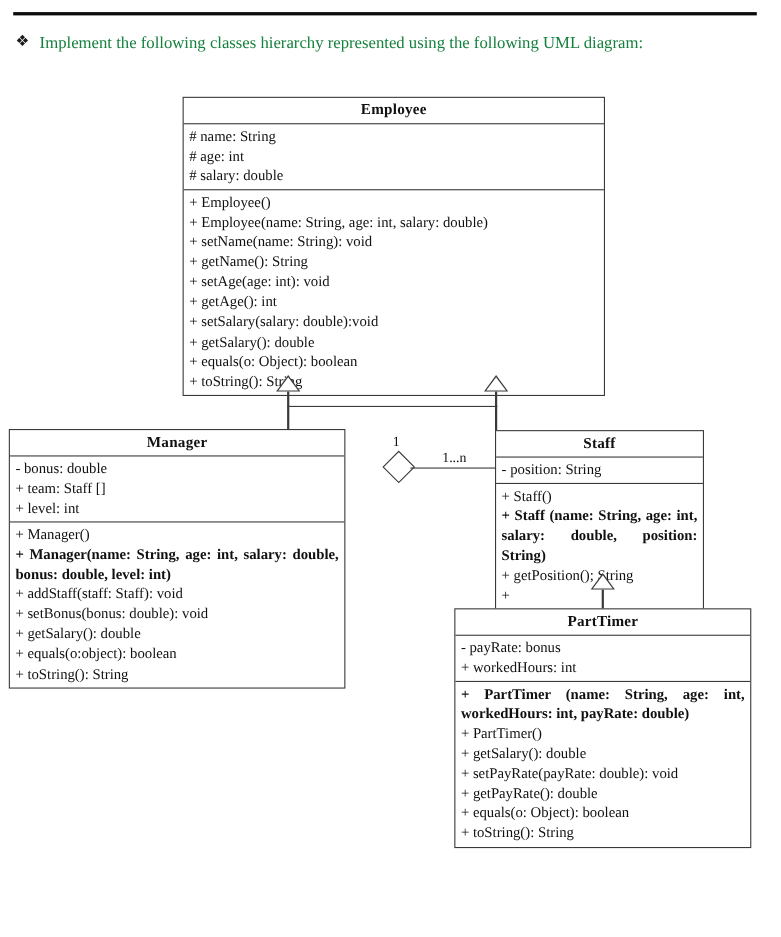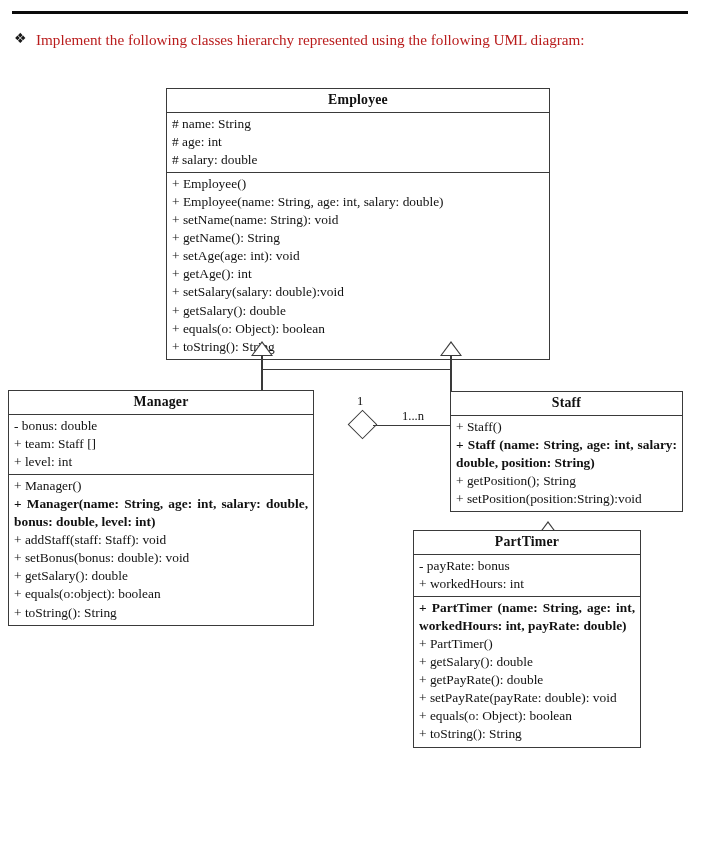--- a/index.html
+++ b/index.html
@@ -42,21 +42,21 @@
     flex: 0 0 auto;
     width: 22px;
     font-size: 14px;
     line-height: 1.45;
     color: #1a1a1a;
   }
   .instruction .itext {
     flex: 1 1 auto;
     text-align: justify;
     text-justify: inter-word;
-    color: #b91c1c;
+    color: #15803d;
   }
 
   
   .uml {
     position: absolute;
     border: 1.4px solid #3a3a3a;
     background: #ffffff;
     box-sizing: border-box;
     font-size: 13.4px;
     line-height: 1.35;
@@ -199,44 +199,47 @@
     <div class="row">+ equals(o:object): boolean</div>
     <div class="row">+ toString(): String</div>
   </div>
 </div>
 
 <div class="mult" style="left:357px; top:394px;">1</div>
 <div class="diamond" style="left:352px; top:414px;"></div>
 <div class="hline" style="left:373px; top:424.5px; width:78px;"></div>
 <div class="mult" style="left:402px; top:409px;">1...n</div>
 
-<div class="uml" id="box-staff" style="left:450px; top:391px; width:233px;">
+<div class="uml" id="box-staff" style="left:450px; top:391px; width:190px;">
   <div class="cname">Staff</div>
+  <div class="compartment attrs">
+    <div class="row">- position: String</div>
+  </div>
   <div class="compartment methods">
     <div class="row">+ Staff()</div>
     <div class="row just">+  Staff (name: String, age: int, salary: double, position: String)</div>
     <div class="row">+ getPosition(); String</div>
     <div class="row">+ setPosition(position:String):void</div>
   </div>
 </div>
 
 <div class="tri" style="left:548px; top:521px;">
   <span class="outer"></span>
     <span class="inner"></span>
 </div>
 <div class="vline" style="left:547.3px; top:536px; height:18px;"></div>
 
-<div class="uml" id="box-parttimer" style="left:413px; top:530px; width:228px;">
+<div class="uml" id="box-parttimer" style="left:413px; top:553px; width:270px;">
   <div class="cname">PartTimer</div>
   <div class="compartment attrs">
     <div class="row">- payRate: bonus</div>
     <div class="row">+ workedHours: int</div>
   </div>
   <div class="compartment methods">
     <div class="row just">+  PartTimer (name: String, age: int, workedHours: int, payRate: double)</div>
     <div class="row">+ PartTimer()</div>
     <div class="row">+ getSalary(): double</div>
+    <div class="row">+ setPayRate(payRate: double): void</div>
     <div class="row">+ getPayRate(): double</div>
-    <div class="row">+ setPayRate(payRate: double): void</div>
     <div class="row">+ equals(o: Object): boolean</div>
     <div class="row">+ toString(): String</div>
   </div>
 </div>
 
 </body></html>

